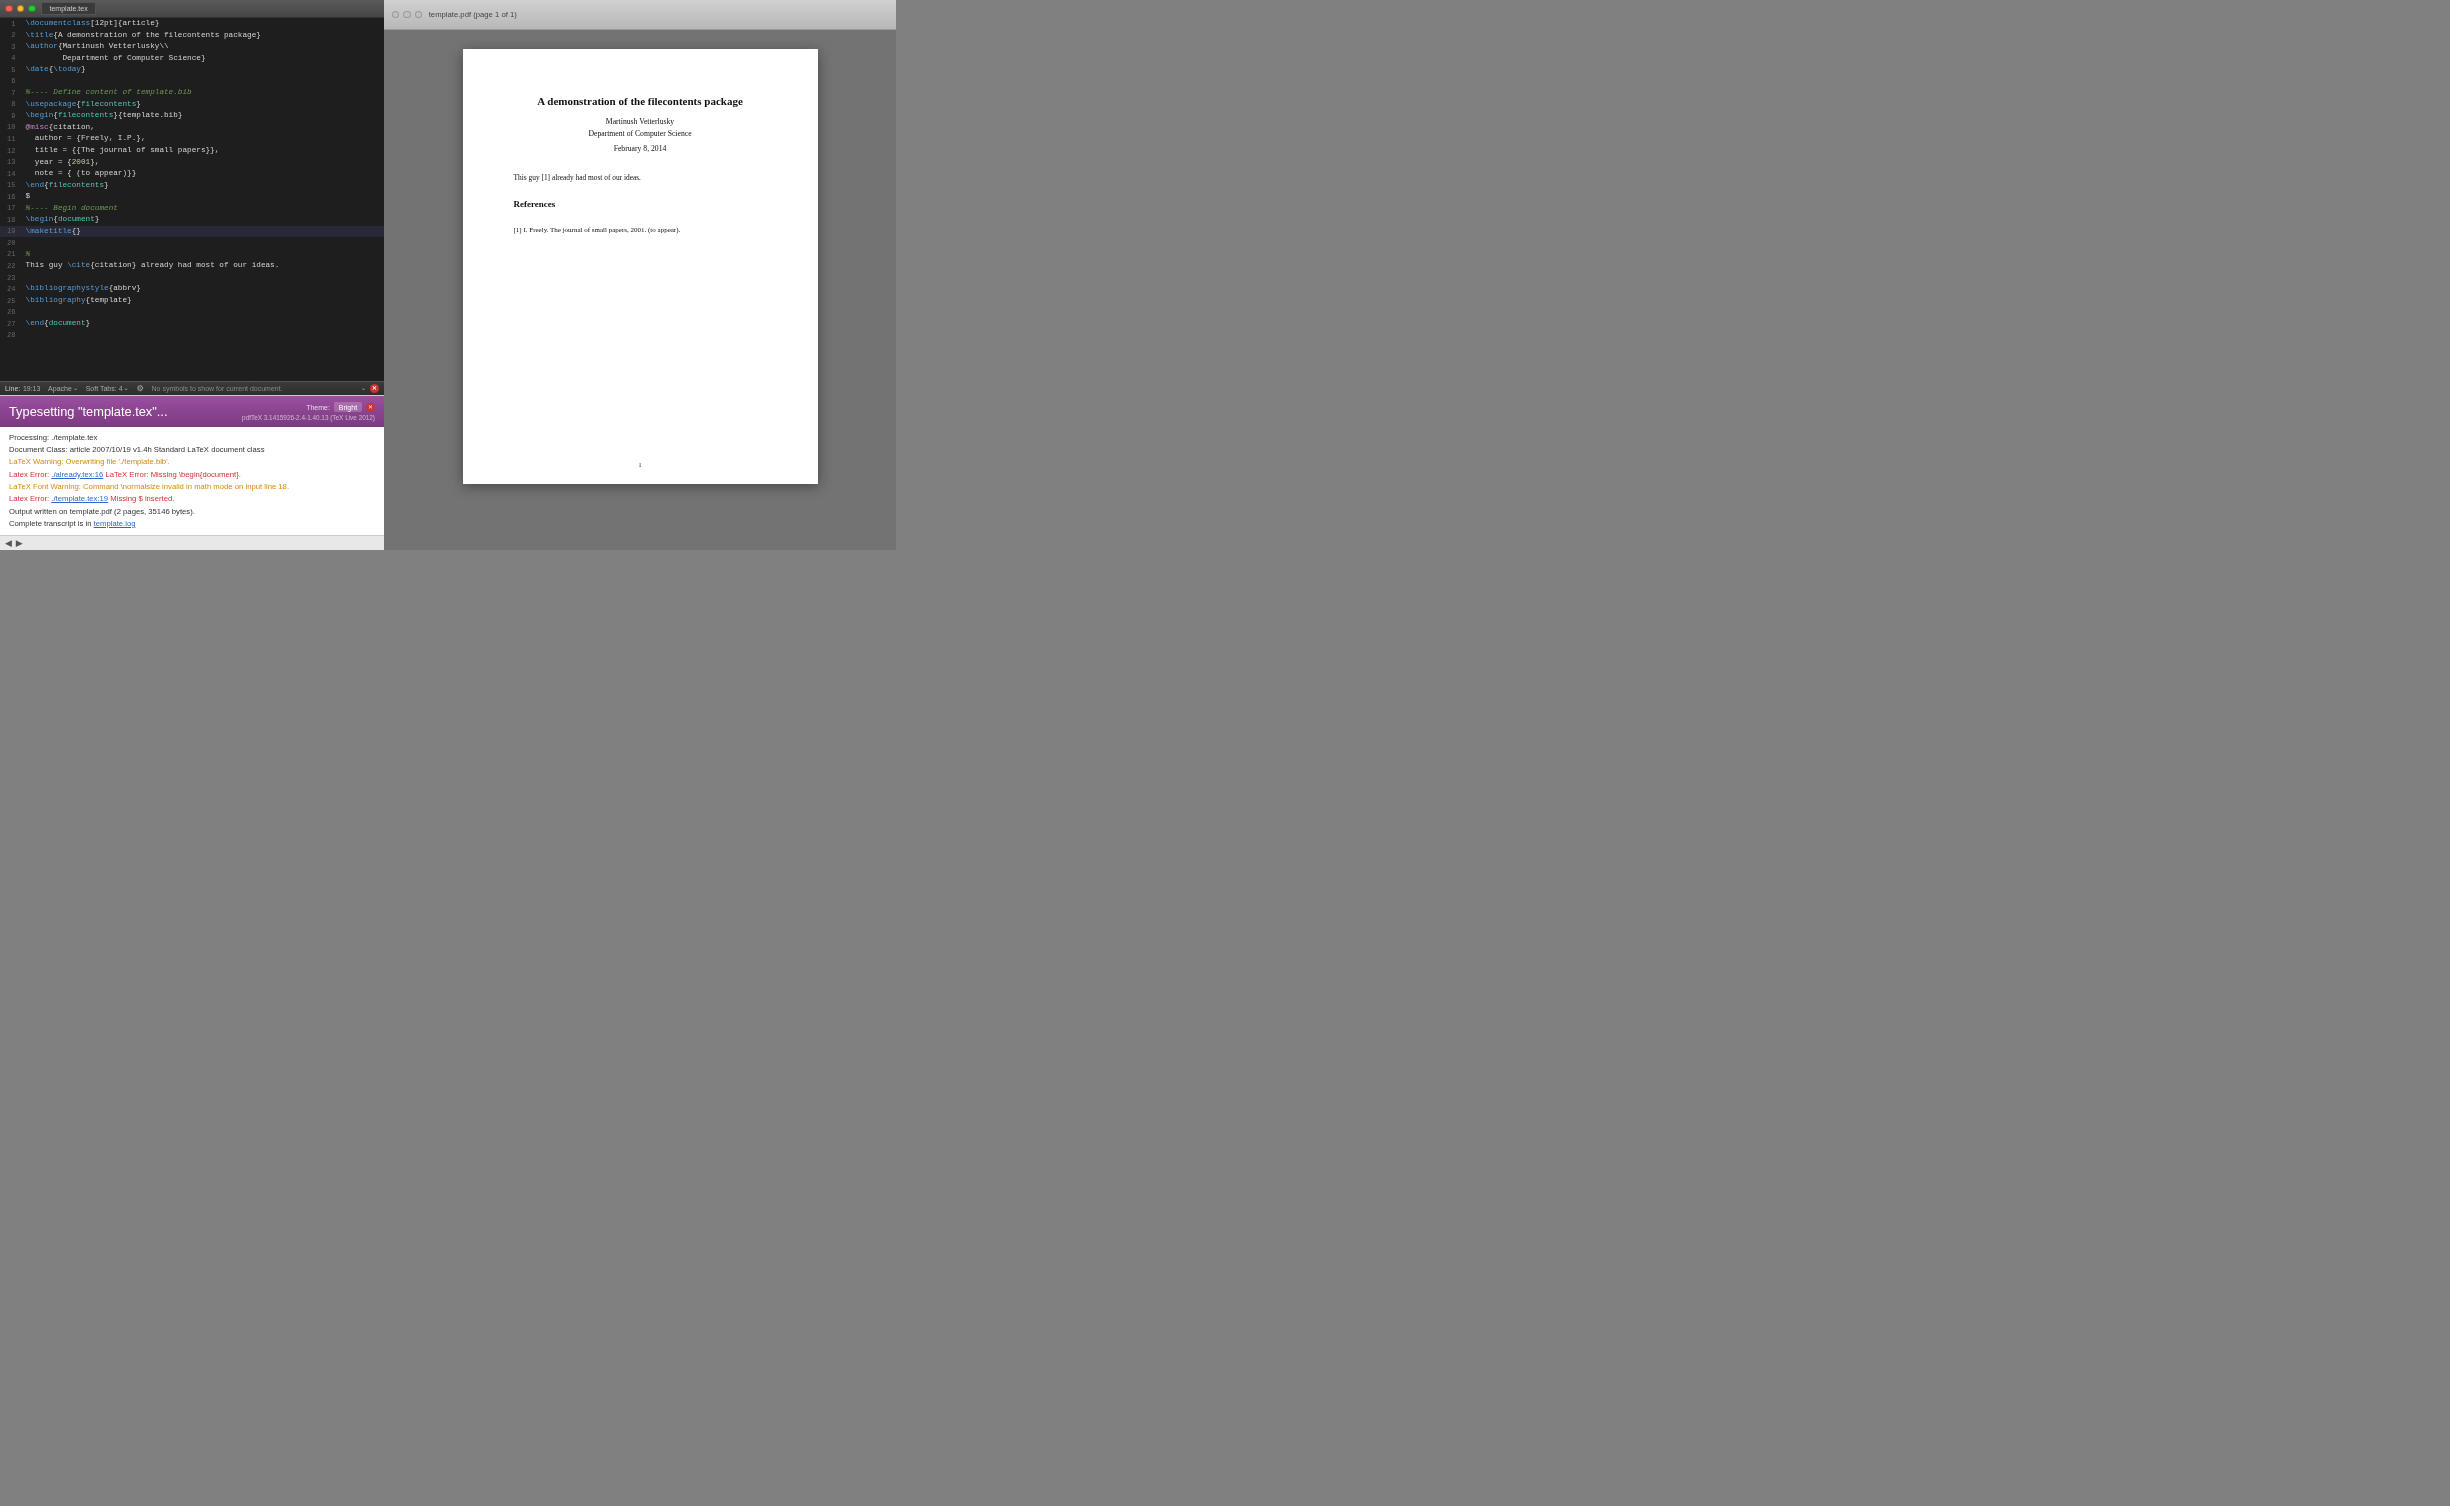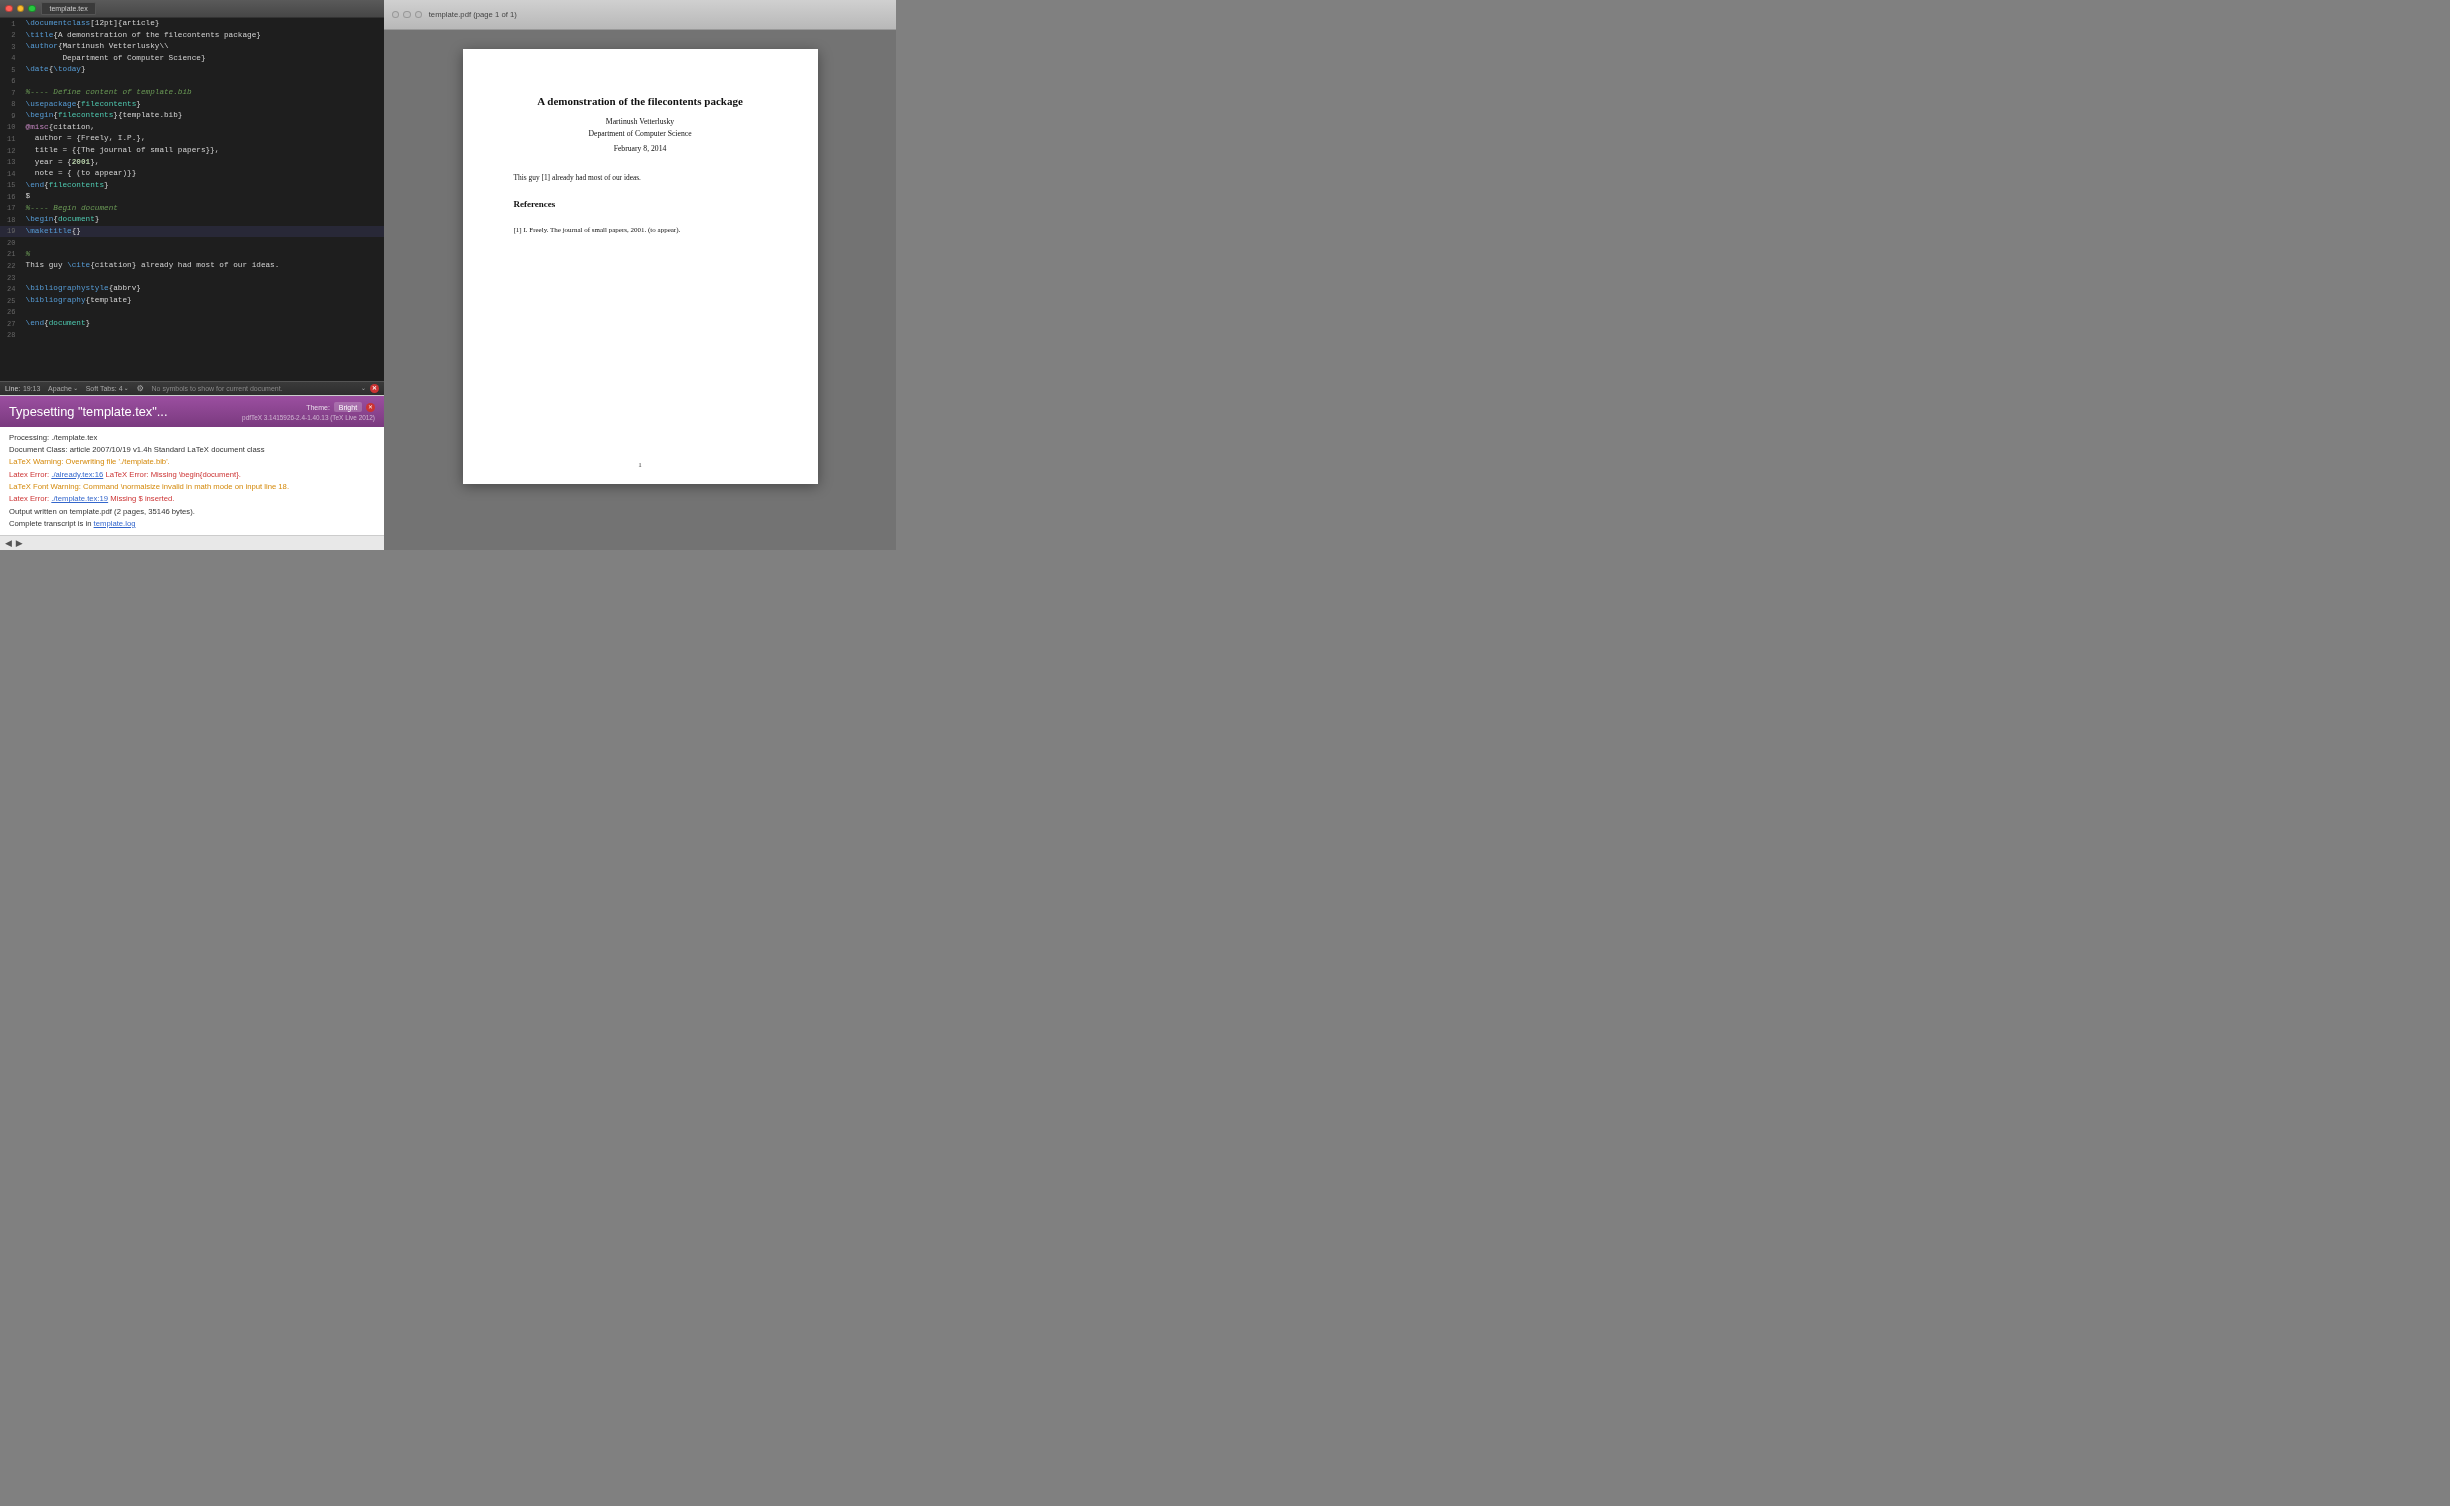--- a/index.html
+++ b/index.html
@@ -91,21 +91,21 @@
       flex: 1;
       color: #d4d4d4;
       padding-left: 5.1px;
       white-space: pre;
     }
     
     .kw-command { color: #569cd6; }
     .kw-comment { color: #6a9955; font-style: italic; }
     .kw-env { color: #4ec9b0; }
     .kw-at { color: #c586c0; }
-    .kw-num { color: #b5cea8; font-weight: bold; }
+    .kw-num { color: #b5cea8; }
 
     
     .status-bar {
       background: linear-gradient(to bottom, #3a3a3a, #2e2e2e);
       height: 14px;
       display: flex;
       align-items: center;
       padding: 0 5.1px;
       border-top: 0.6px solid #555;
       color: #aaa;

